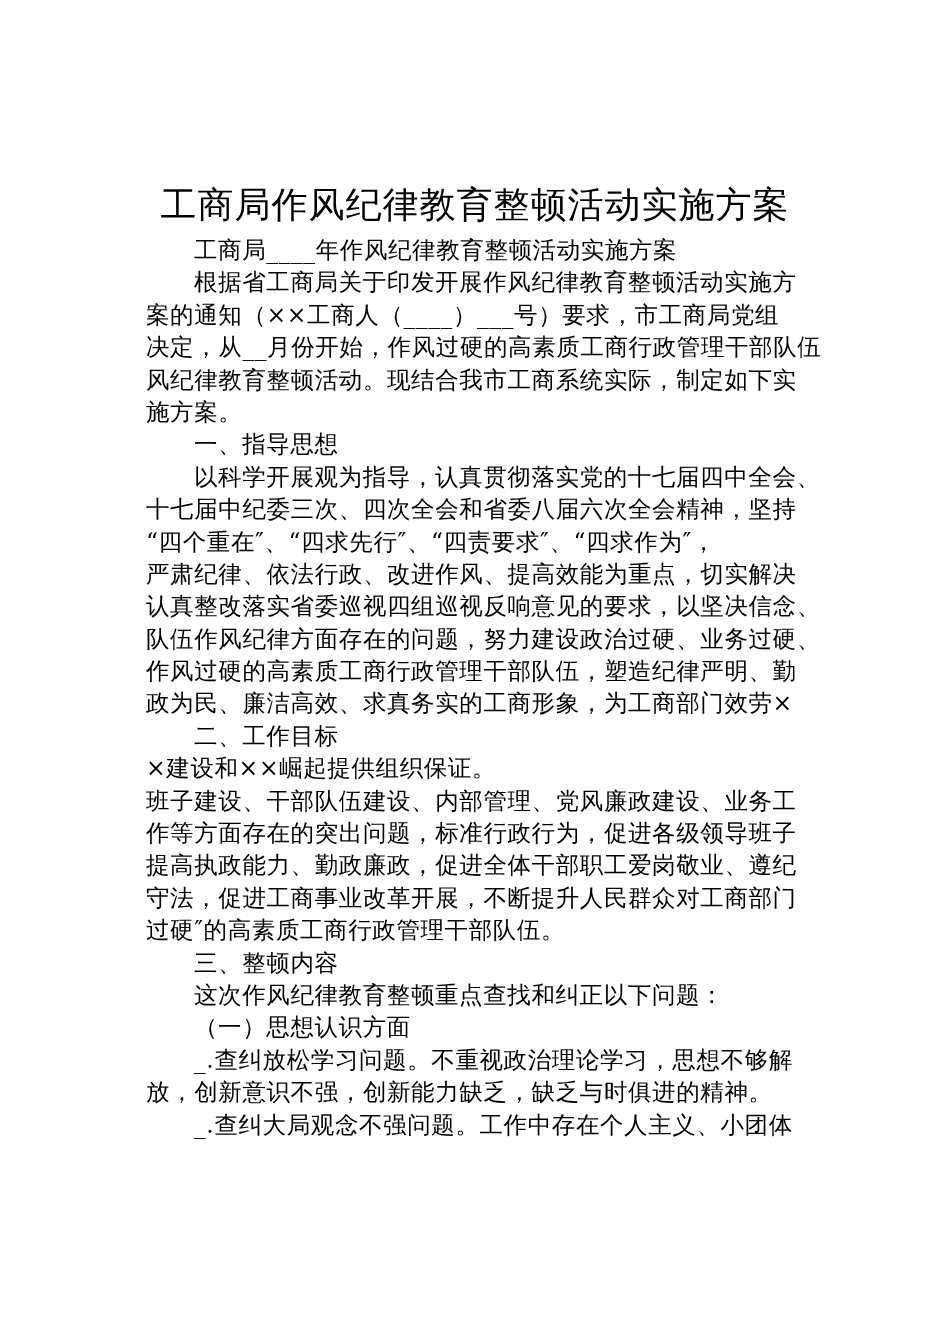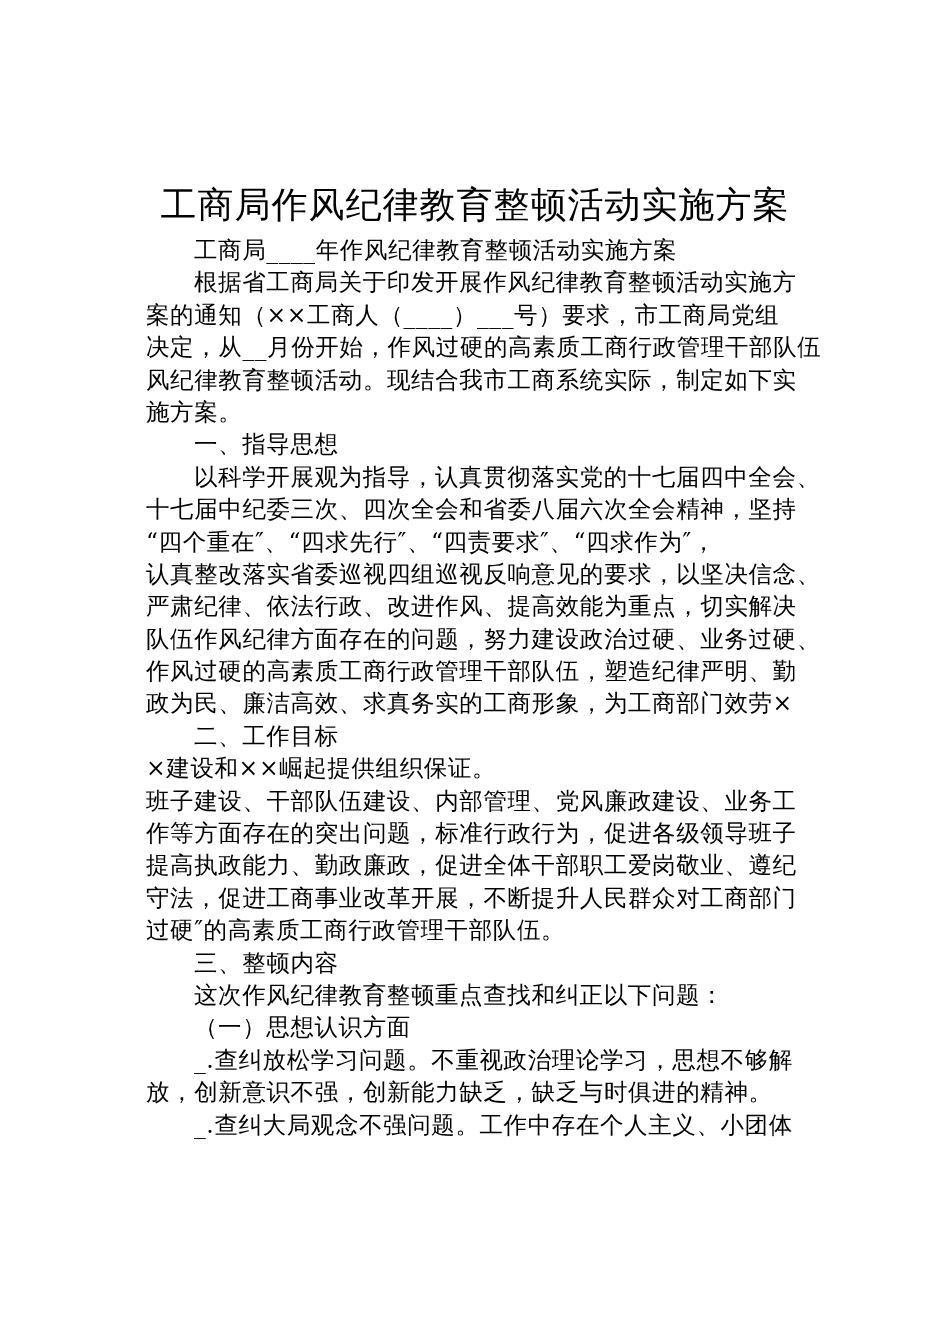--- a/index.html
+++ b/index.html
@@ -22,22 +22,22 @@
     <div class="line ind">工商局____年作风纪律教育整顿活动实施方案</div>
     <div class="line ind">根据省工商局关于印发开展作风纪律教育整顿活动实施方</div>
     <div class="line">案的通知（××工商人（____）___号）要求，市工商局党组</div>
     <div class="line">决定，从__月份开始，作风过硬的高素质工商行政管理干部队伍</div>
     <div class="line">风纪律教育整顿活动。现结合我市工商系统实际，制定如下实</div>
     <div class="line">施方案。</div>
     <div class="line ind">一、指导思想</div>
     <div class="line ind">以科学开展观为指导，认真贯彻落实党的十七届四中全会、</div>
     <div class="line">十七届中纪委三次、四次全会和省委八届六次全会精神，坚持</div>
     <div class="line">“四个重在″、“四求先行″、“四责要求″、“四求作为″，</div>
+    <div class="line">严肃纪律、依法行政、改进作风、提高效能为重点，切实解决</div>
     <div class="line">认真整改落实省委巡视四组巡视反响意见的要求，以坚决信念、</div>
-    <div class="line">严肃纪律、依法行政、改进作风、提高效能为重点，切实解决</div>
     <div class="line">队伍作风纪律方面存在的问题，努力建设政治过硬、业务过硬、</div>
     <div class="line">作风过硬的高素质工商行政管理干部队伍，塑造纪律严明、勤</div>
     <div class="line">政为民、廉洁高效、求真务实的工商形象，为工商部门效劳×</div>
     <div class="line ind">二、工作目标</div>
     <div class="line">×建设和××崛起提供组织保证。</div>
     <div class="line">班子建设、干部队伍建设、内部管理、党风廉政建设、业务工</div>
     <div class="line">作等方面存在的突出问题，标准行政行为，促进各级领导班子</div>
     <div class="line">提高执政能力、勤政廉政，促进全体干部职工爱岗敬业、遵纪</div>
     <div class="line">守法，促进工商事业改革开展，不断提升人民群众对工商部门</div>
     <div class="line">过硬″的高素质工商行政管理干部队伍。</div>

